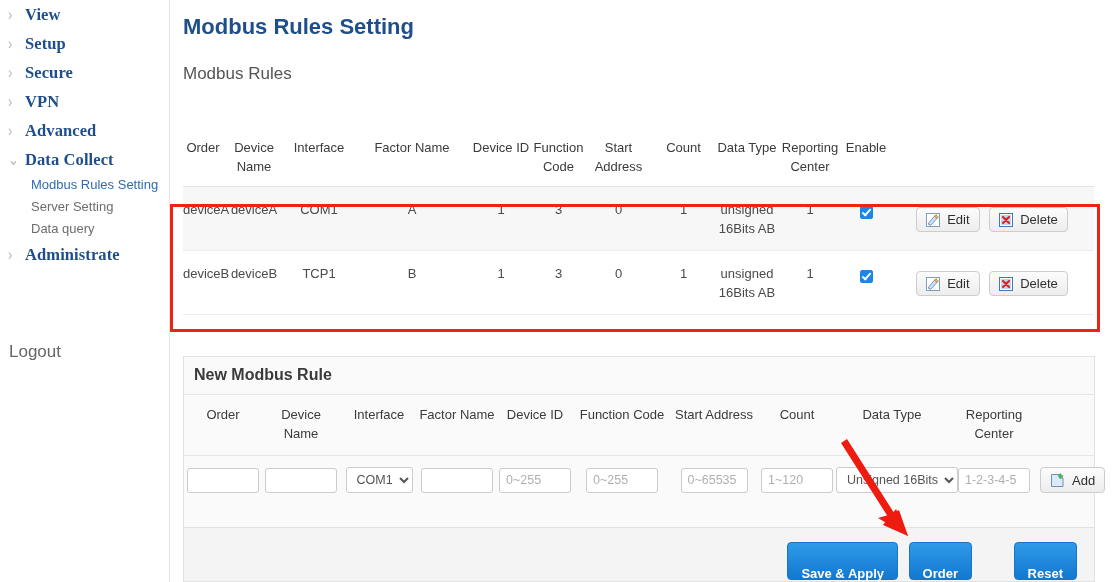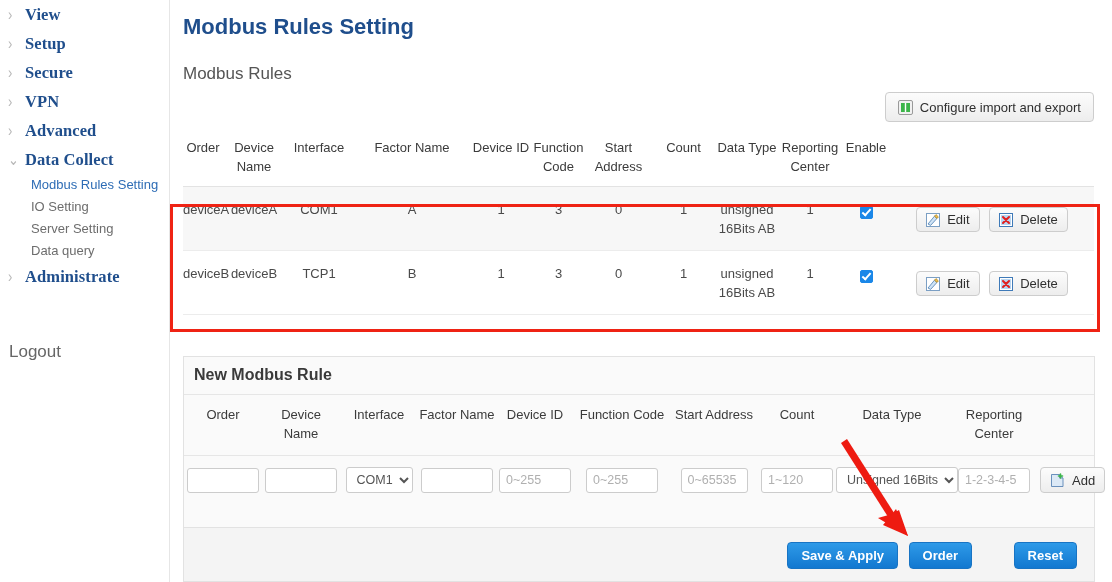--- a/index.html
+++ b/index.html
@@ -209,21 +209,21 @@
     position:absolute;left:183px;top:528px;
     width:912px;height:54px;
     background:#f4f4f4;
     border:1px solid #e2e2e2;
     border-top:none;
     box-sizing:border-box;
   }
   .bbtn{
     position:absolute;top:14px;
     height:27px;
-    padding:0 13px;
+    padding:18px 13px;
     box-sizing:border-box;
     border:1px solid #1874c4;
     border-radius:4px;
     background:linear-gradient(#2e9ae8,#1278d0);
     color:#fff;font-weight:bold;font-size:13px;
     line-height:25px;
     white-space:nowrap;cursor:pointer;
     font-family:"Liberation Sans", sans-serif;
   }
   .b-saveapply{right:196px;}
@@ -264,48 +264,37 @@
         <span class="chev">›</span>
         <span class="nav-group-label">Advanced</span>
       </div>
 
       <div class="nav-group">
         <span class="chev down">⌄</span>
         <span class="nav-group-label">Data Collect</span>
       </div>
 
       <div class="nav-sub active">Modbus Rules Setting</div>
-      <div class="nav-sub">IO Setting</div>
       <div class="nav-sub">Server Setting</div>
       <div class="nav-sub">Data query</div>
 
       <div class="nav-group">
         <span class="chev">›</span>
         <span class="nav-group-label">Administrate</span>
       </div>
     </div>
 
     <div class="logout">Logout</div>
   </div>
 
   <div class="main">
 
     <div class="page-title">Modbus Rules Setting</div>
     <div class="section-sub">Modbus Rules</div>
 
-    <div class="gbtn btn-import">
-      <span class="ico">
-        <svg width="15" height="15" viewBox="0 0 15 15">
-            <rect x="0.5" y="0.5" width="14" height="14" rx="1.5" fill="#f1f1f1" stroke="#9a9a9a"></rect>
-            <rect x="3" y="3" width="9" height="9" fill="#3cb54a"></rect>
-            <rect x="6.8" y="3" width="1.4" height="9" fill="#ffffff"></rect>
-          </svg>
-      </span>
-      <span>Configure import and export</span>
-    </div>
 
     <table class="rules-table">
       <colgroup>
         <col style="width:40px">
           <col style="width:62px">
           <col style="width:68px">
           <col style="width:118px">
         <col style="width:60px">
           <col style="width:55px">
           <col style="width:65px">

